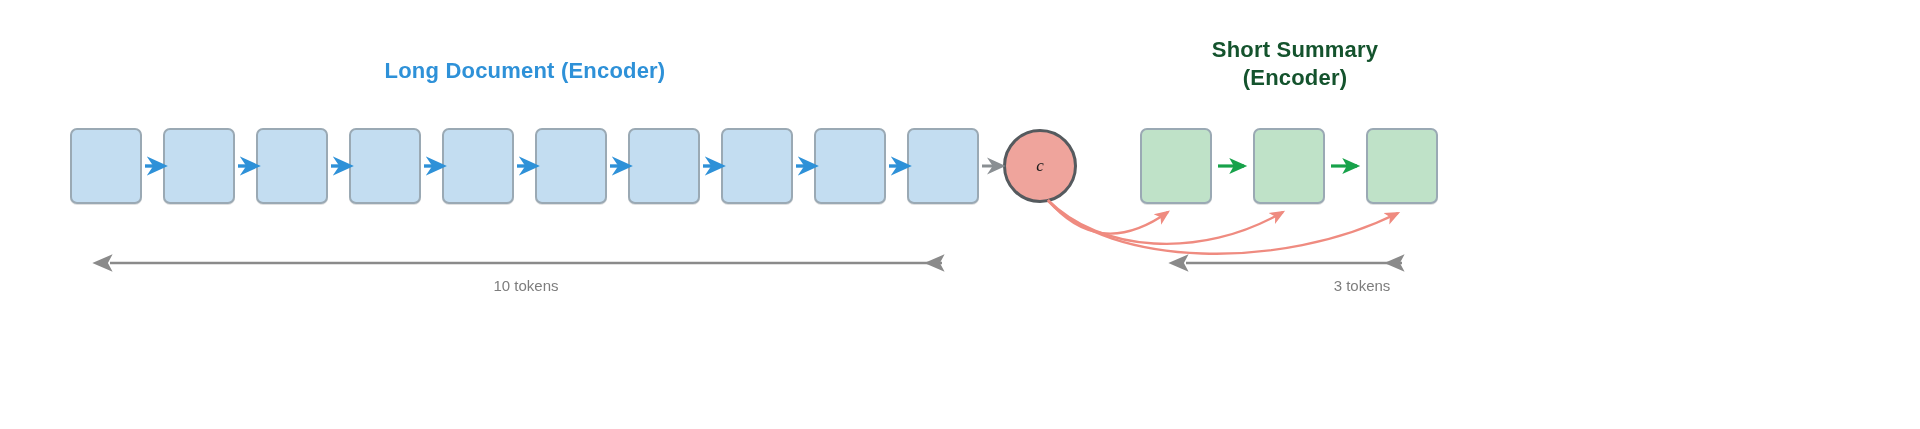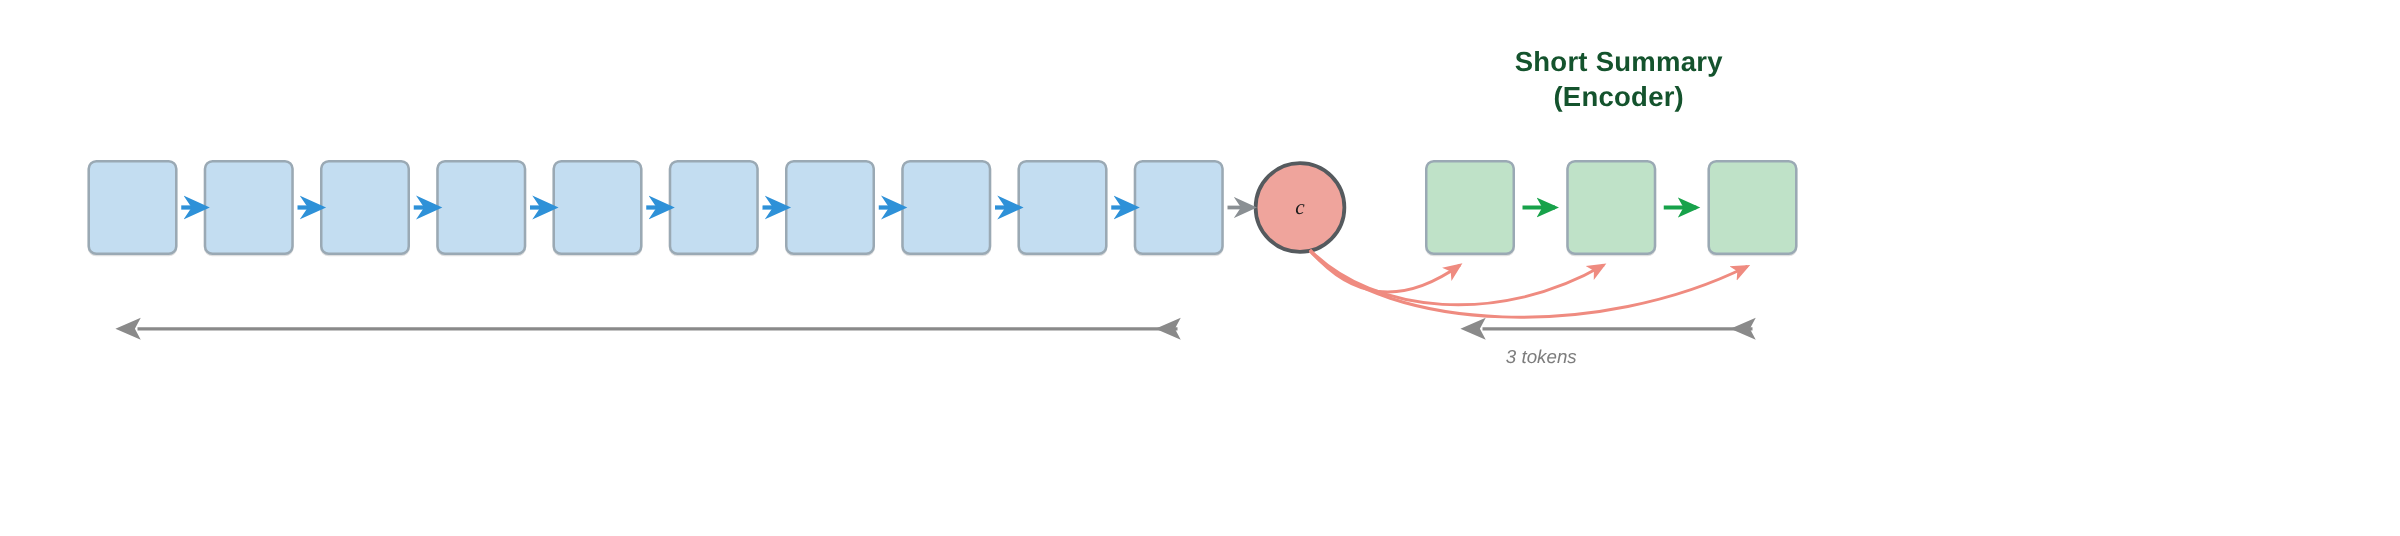--- a/index.html
+++ b/index.html
@@ -64,30 +64,31 @@
   }
 
   .meas-label{
     position:absolute;
     font-size:15px;
     color:#7d7d7d;
     text-align:center;
     white-space:pre;
   }
   #enc-tokens-label{left:376px;top:277px;width:300px;}
-  #dec-tokens-label{left:1083px;top:277px;width:300px;font-style:italic;}
+  #dec-tokens-label{left:1212px;top:277px;width:300px;}
 
   svg{position:absolute;left:0;top:0;width:1920px;height:429px;overflow:visible;}
   #arrows-layer{pointer-events:none;}
 </style>
 </head>
 <body>
 
 <div id="stage">
 
+  <div class="title" id="enc-title">Long Document (Encoder)</div>
 
   <div class="title" id="dec-title"><span>Short Summary</span><br><span>(Encoder)</span></div>
 
   <div class="token-box enc-box" style="left:70px"></div>
   <div class="token-box enc-box" style="left:163px"></div>
   <div class="token-box enc-box" style="left:256px"></div>
   <div class="token-box enc-box" style="left:349px"></div>
   <div class="token-box enc-box" style="left:442px"></div>
   <div class="token-box enc-box" style="left:535px"></div>
   <div class="token-box enc-box" style="left:628px"></div>
@@ -96,20 +97,21 @@
   <div class="token-box enc-box" style="left:907px"></div>
 
   <div class="ctx-circle">
       <span>c</span>
     </div>
 
   <div class="token-box dec-box" style="left:1140px"></div>
   <div class="token-box dec-box" style="left:1253px"></div>
   <div class="token-box dec-box" style="left:1366px"></div>
 
+  <div class="meas-label" id="enc-tokens-label">10 tokens</div>
   <div class="meas-label" id="dec-tokens-label">3 tokens</div>
 
   <svg id="arrows-layer" viewBox="0 0 1920 429">
     <defs>
       <marker id="mk-blue" markerWidth="7" markerHeight="7" refX="3" refY="3.2" orient="auto">
         <path d="M0,0.4 L6.2,3.2 L0,6 L1.9,3.2 Z" fill="#2e91d8"></path>
       </marker>
       <marker id="mk-gray" markerWidth="7" markerHeight="7" refX="3" refY="3.2" orient="auto">
         <path d="M0,0.4 L6.2,3.2 L0,6 L1.9,3.2 Z" fill="#8a8f93"></path>
       </marker>

